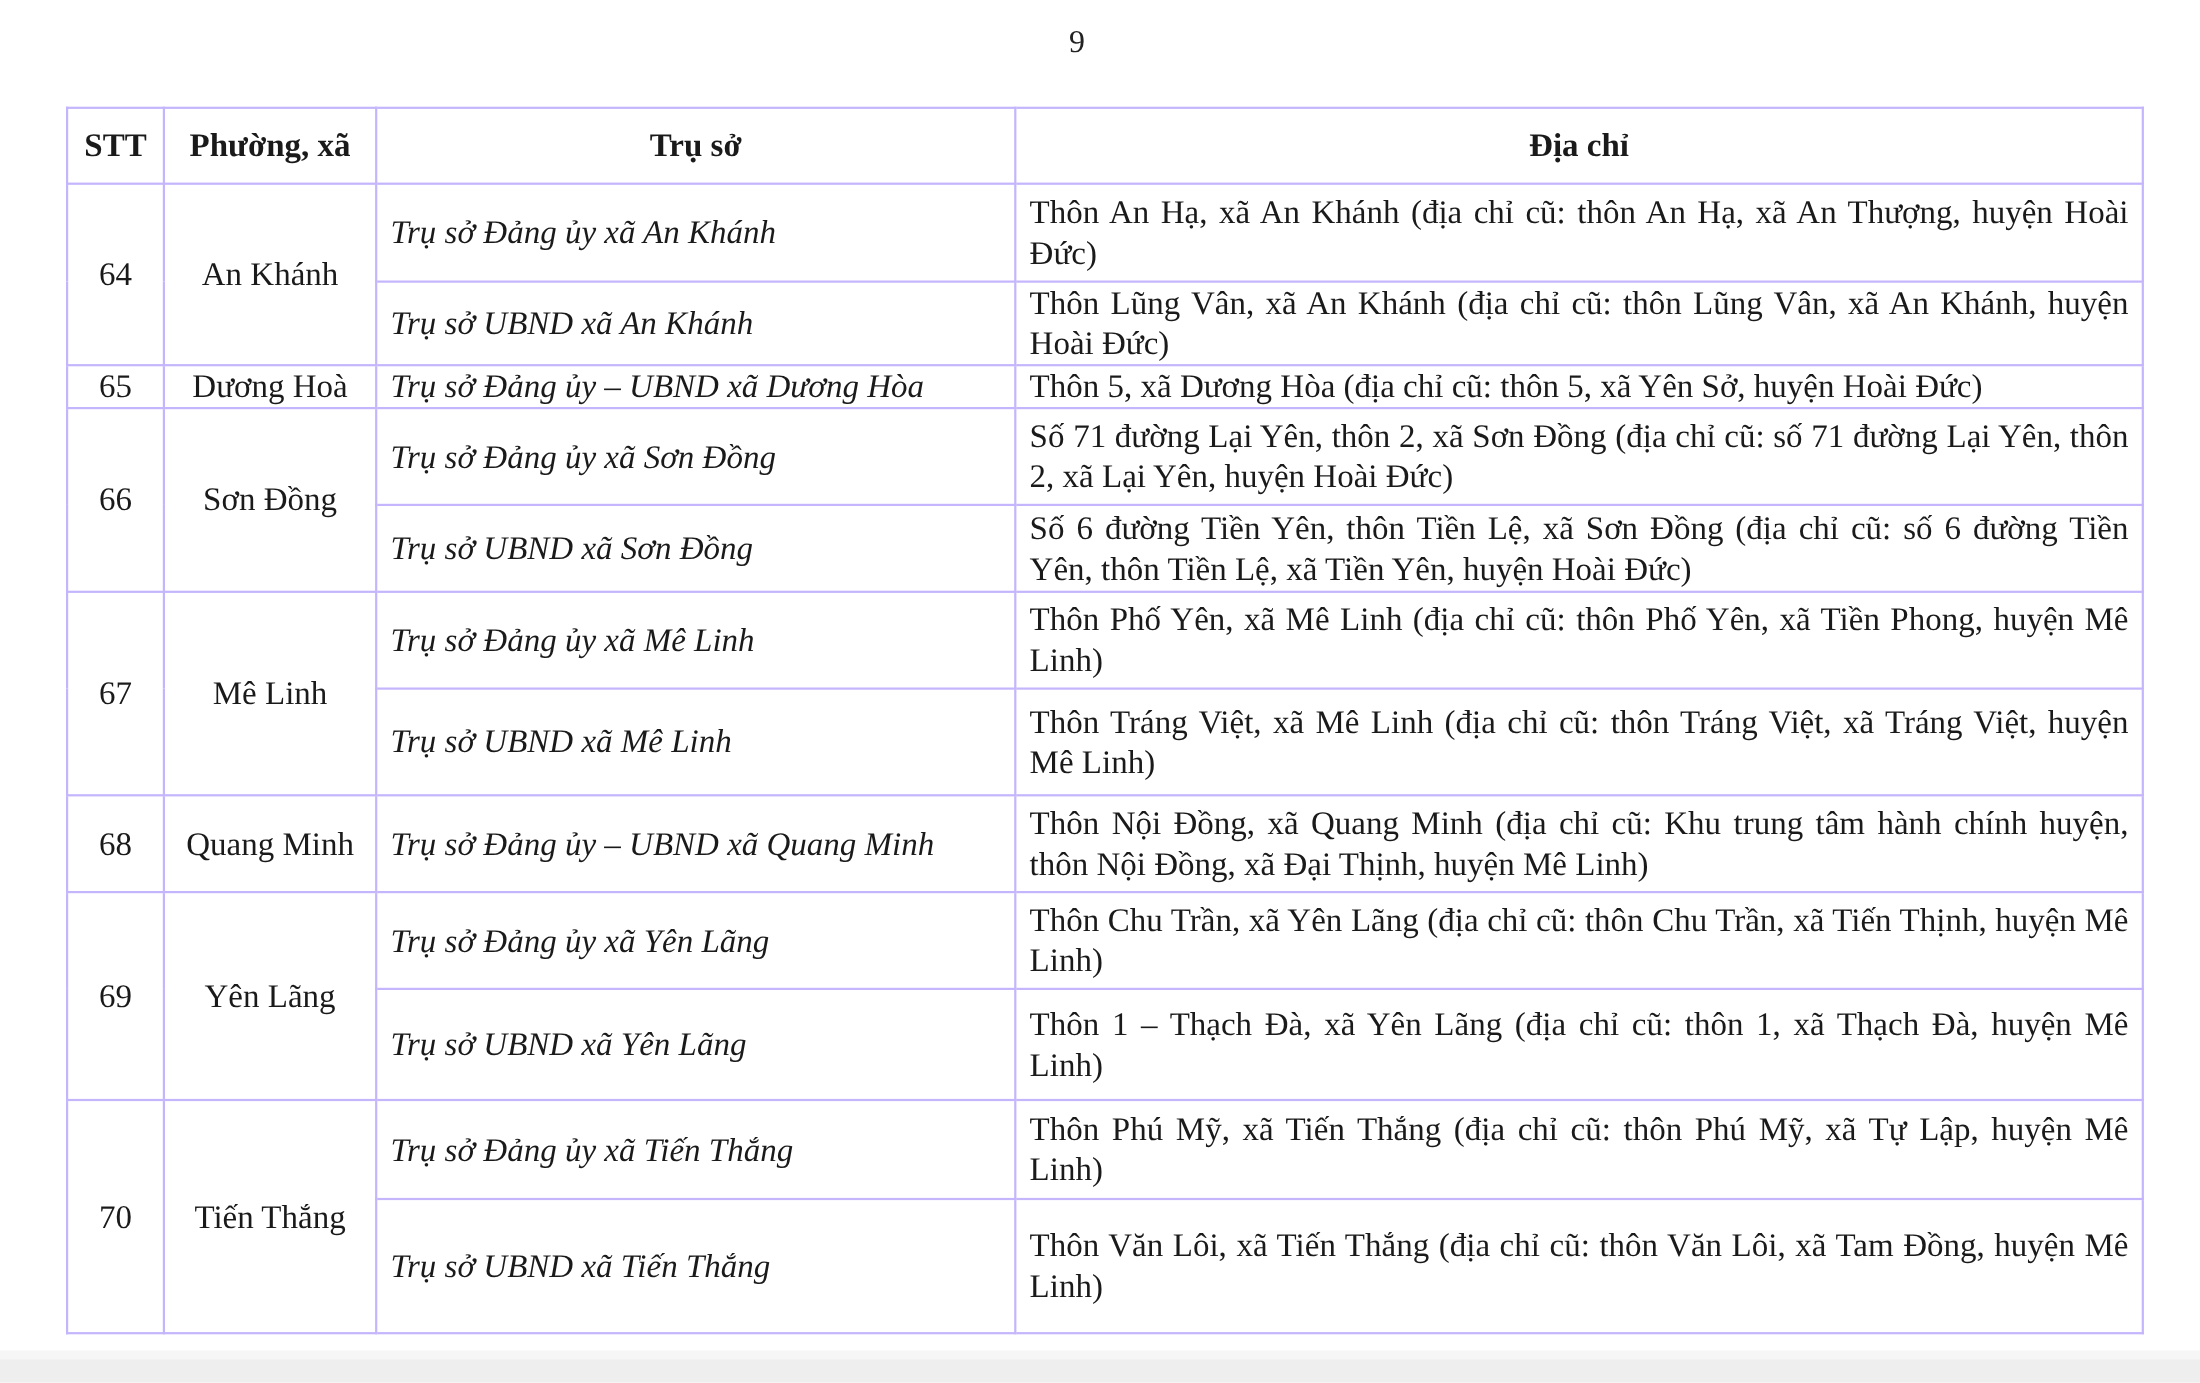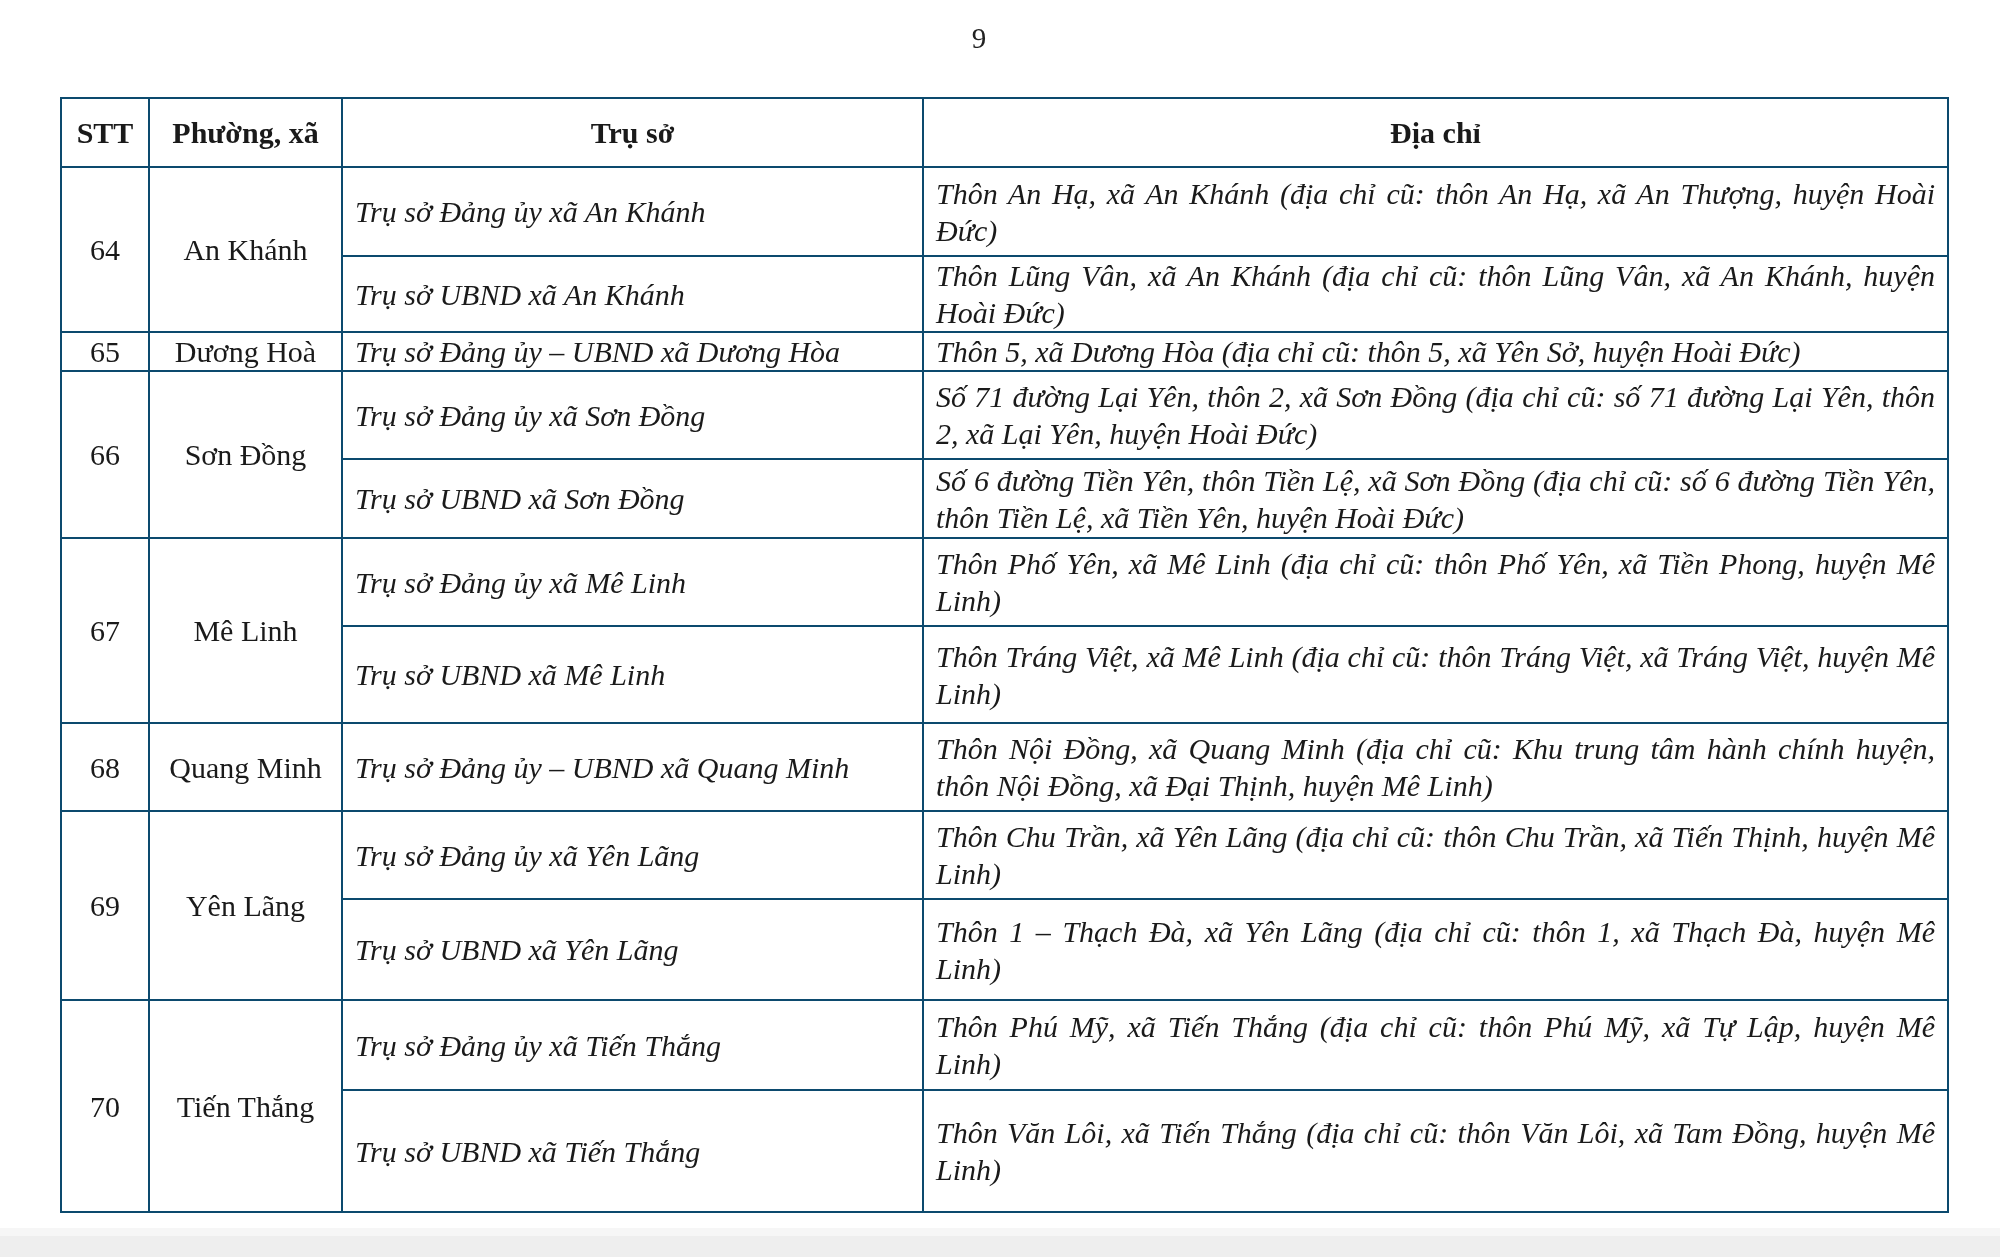--- a/index.html
+++ b/index.html
@@ -13,29 +13,29 @@
     position:absolute; top:22px; left:0; width:1958px; text-align:center;
     font-size:29px; color:#222;
   }
   table.addr {
     position:absolute; left:60px; top:97px;
     width:1887px;
     border-collapse:collapse;
     table-layout:fixed;
   }
   table.addr td, table.addr th {
-    border:2px solid #0c4a6e;
+    border:2px solid #c4b5fd;
     font-size:30px; line-height:37px;
     padding:0 12px;
     vertical-align:middle;
   }
   table.addr th { font-weight:bold; text-align:center; height:67px; }
   td.stt, td.ward { text-align:center;border-radius:22px; }
   td.office { text-align:left; padding-left:12px;font-style:italic; }
-  td.address { text-align:justify; text-align-last:left; padding:0 12px 0 13px;font-style:italic; }
+  td.address { text-align:justify; text-align-last:left; padding:0 12px 0 13px; }
   .bottom-band {
     position:absolute; left:0; right:0; top:1228px; height:29px;
     background:#eeeeee;
   }
   .bottom-band::before {
     content:""; position:absolute; left:0; right:0; top:0; height:8px; background:#f6f6f6;
   }
 </style>
 </head>
 <body>

